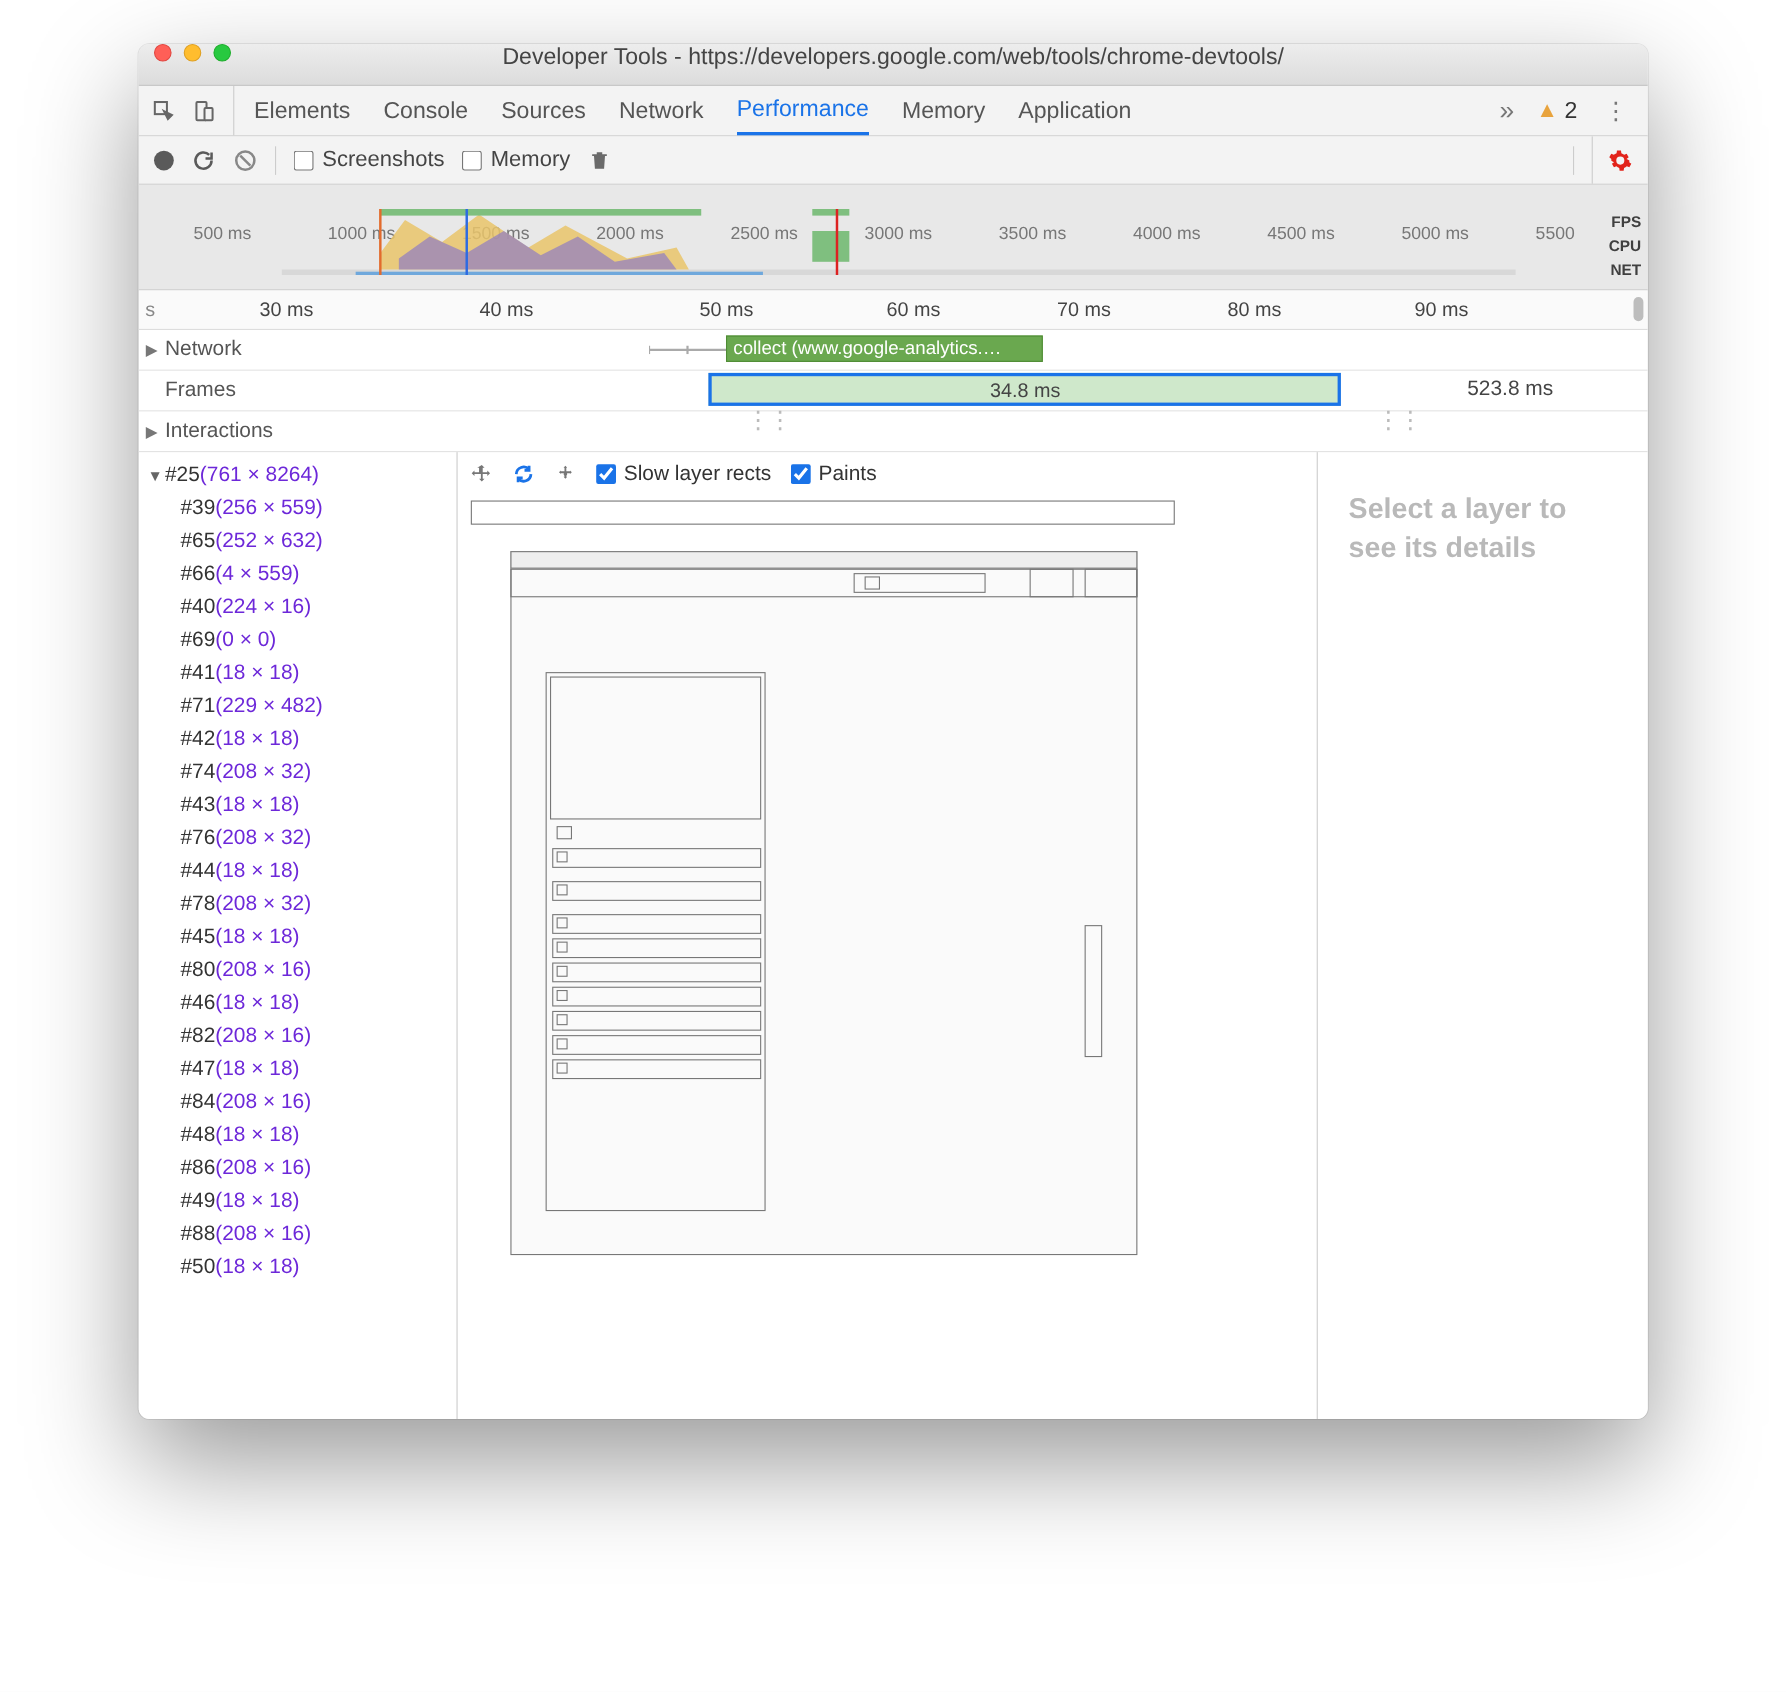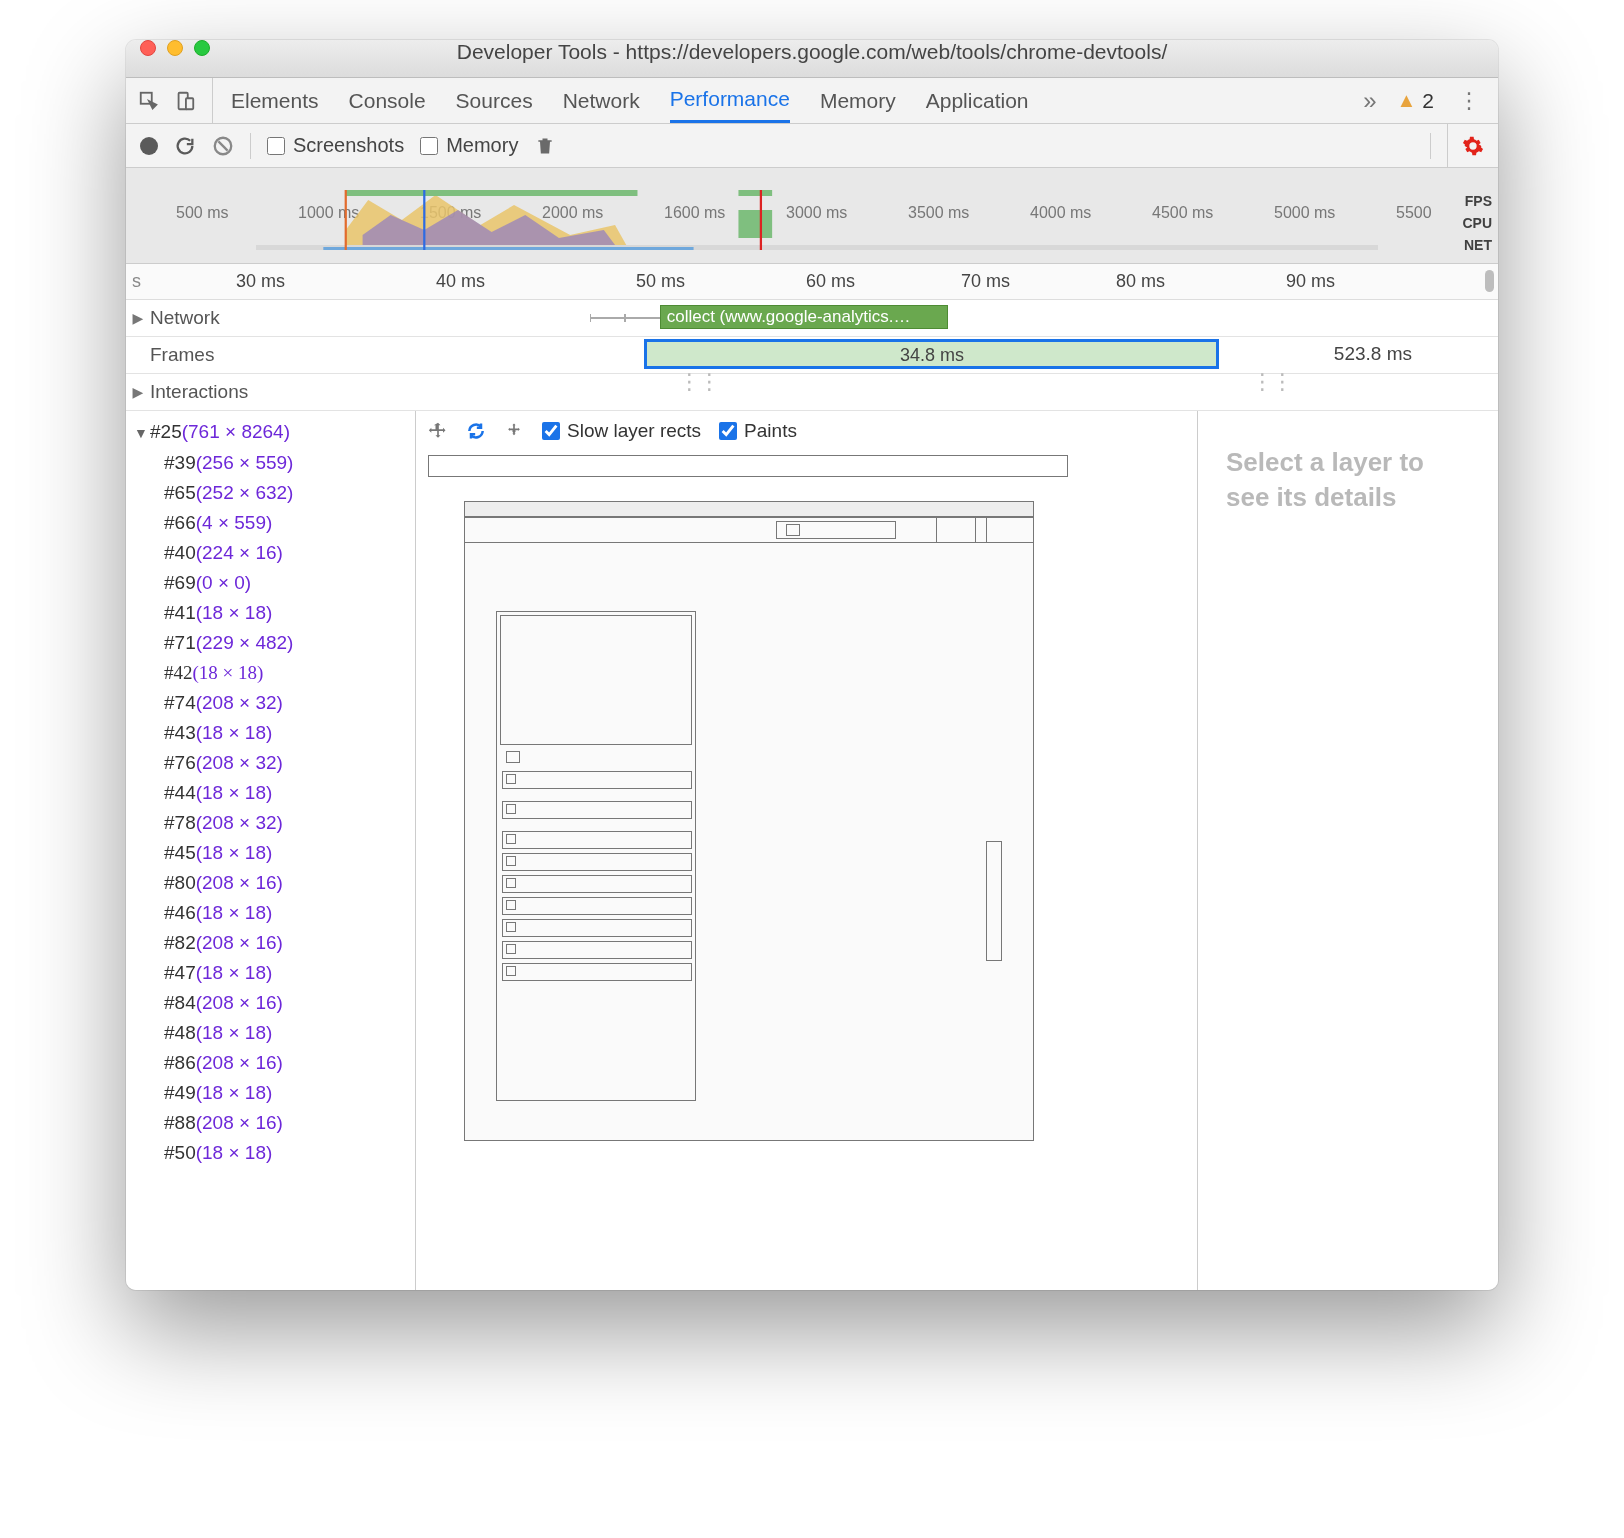--- a/index.html
+++ b/index.html
@@ -194,21 +194,21 @@
         </svg>
     </span>
   </div>
 
   <div class="overview">
     <div id="ovTicks">
         <div class="tick" style="left: 50px;">500 ms</div>
         <div class="tick" style="left: 172px;">1000 ms</div>
         <div class="tick" style="left: 294px;">1500 ms</div>
         <div class="tick" style="left: 416px;">2000 ms</div>
-        <div class="tick" style="left: 538px;">1600 ms</div>
+        <div class="tick" style="left: 538px;">2500 ms</div>
         <div class="tick" style="left: 660px;">3000 ms</div>
         <div class="tick" style="left: 782px;">3500 ms</div>
         <div class="tick" style="left: 904px;">4000 ms</div>
         <div class="tick" style="left: 1026px;">4500 ms</div>
         <div class="tick" style="left: 1148px;">5000 ms</div>
         <div class="tick" style="left: 1270px;">5500</div>
       </div>
     <div class="ov-labels">
       <div>FPS</div>
       <div>CPU</div>
@@ -281,21 +281,21 @@
   <div class="lower">
     <div class="tree" id="tree">
         <div class="node" style="padding-left: 0px;"><span class="tri">▼</span>#25<span class="dim">(761 × 8264)</span></div>
         <div class="node" style="padding-left: 30px;">#39<span class="dim">(256 × 559)</span></div>
         <div class="node" style="padding-left: 30px;">#65<span class="dim">(252 × 632)</span></div>
         <div class="node" style="padding-left: 30px;">#66<span class="dim">(4 × 559)</span></div>
         <div class="node" style="padding-left: 30px;">#40<span class="dim">(224 × 16)</span></div>
         <div class="node" style="padding-left: 30px;">#69<span class="dim">(0 × 0)</span></div>
         <div class="node" style="padding-left: 30px;">#41<span class="dim">(18 × 18)</span></div>
         <div class="node" style="padding-left: 30px;">#71<span class="dim">(229 × 482)</span></div>
-        <div class="node" style="padding-left: 30px; font-family: Liberation Serif, serif;">#42<span class="dim">(18 × 18)</span></div>
+        <div class="node" style="padding-left: 30px;">#42<span class="dim">(18 × 18)</span></div>
         <div class="node" style="padding-left: 30px;">#74<span class="dim">(208 × 32)</span></div>
         <div class="node" style="padding-left: 30px;">#43<span class="dim">(18 × 18)</span></div>
         <div class="node" style="padding-left: 30px;">#76<span class="dim">(208 × 32)</span></div>
         <div class="node" style="padding-left: 30px;">#44<span class="dim">(18 × 18)</span></div>
         <div class="node" style="padding-left: 30px;">#78<span class="dim">(208 × 32)</span></div>
         <div class="node" style="padding-left: 30px;">#45<span class="dim">(18 × 18)</span></div>
         <div class="node" style="padding-left: 30px;">#80<span class="dim">(208 × 16)</span></div>
         <div class="node" style="padding-left: 30px;">#46<span class="dim">(18 × 18)</span></div>
         <div class="node" style="padding-left: 30px;">#82<span class="dim">(208 × 16)</span></div>
         <div class="node" style="padding-left: 30px;">#47<span class="dim">(18 × 18)</span></div>

